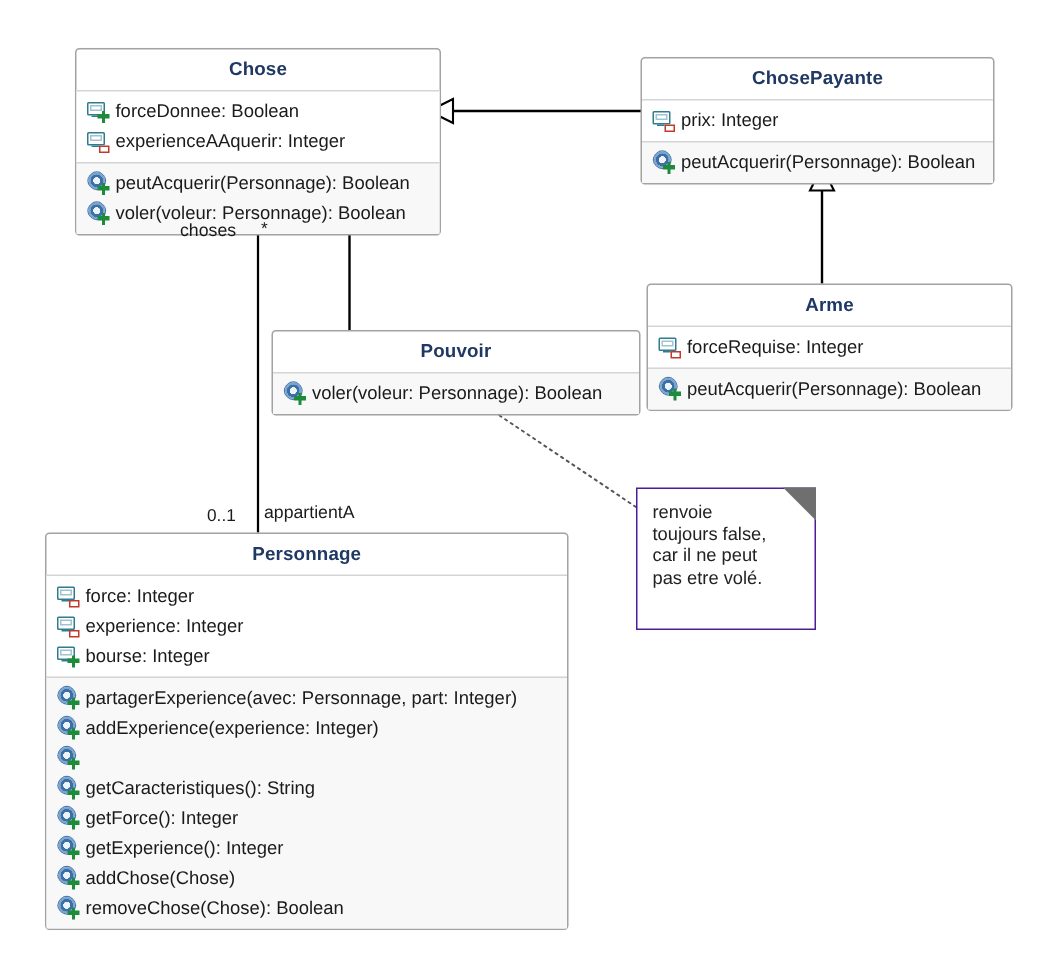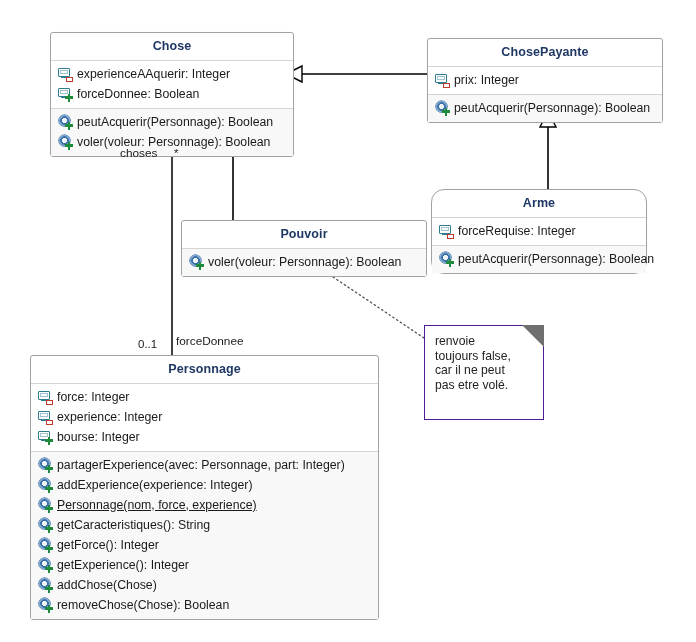--- a/index.html
+++ b/index.html
@@ -241,31 +241,31 @@
   </svg>
 
   <div class="uml-class" style="left:50px; top:32px; width:244px;">
     <div class="uml-title">Chose</div>
 
     <div class="compartment attrs">
       <div class="member">
         <span class="ic ic-attr">
           <span class="scr"></span>
             <span class="foot"></span>
+            <span class="badge pub"></span>
+        </span>
+        <span class="mlabel">forceDonnee: Boolean</span>
+      </div>
+      <div class="member">
+        <span class="ic ic-attr">
+          <span class="scr"></span>
+            <span class="foot"></span>
             <span class="badge priv"></span>
         </span>
         <span class="mlabel">experienceAAquerir: Integer</span>
-      </div>
-      <div class="member">
-        <span class="ic ic-attr">
-          <span class="scr"></span>
-            <span class="foot"></span>
-            <span class="badge pub"></span>
-        </span>
-        <span class="mlabel">forceDonnee: Boolean</span>
       </div>
     </div>
 
     <div class="compartment">
       <div class="member">
         <span class="ic ic-meth">
           <span class="gear"></span>
             <span class="plus"></span>
         </span>
         <span class="mlabel">peutAcquerir(Personnage): Boolean</span>
@@ -298,21 +298,21 @@
       <div class="member">
         <span class="ic ic-meth">
           <span class="gear"></span>
             <span class="plus"></span>
         </span>
         <span class="mlabel">peutAcquerir(Personnage): Boolean</span>
       </div>
     </div>
   </div>
 
-  <div class="uml-class" style="left:431px; top:189px; width:216px;border-radius:13px;">
+  <div class="uml-class" style="left:431px; top:189px; width:244px;">
     <div class="uml-title">Arme</div>
 
     <div class="compartment attrs">
       <div class="member">
         <span class="ic ic-attr">
           <span class="scr"></span>
             <span class="foot"></span>
             <span class="badge priv"></span>
         </span>
         <span class="mlabel">forceRequise: Integer</span>
@@ -387,21 +387,20 @@
           <span class="gear"></span>
             <span class="plus"></span>
         </span>
         <span class="mlabel">addExperience(experience: Integer)</span>
       </div>
       <div class="member static">
         <span class="ic ic-meth">
           <span class="gear"></span>
             <span class="plus"></span>
         </span>
-        <span class="mlabel">Personnage(nom, force, experience)</span>
       </div>
       <div class="member">
         <span class="ic ic-meth">
           <span class="gear"></span>
             <span class="plus"></span>
         </span>
         <span class="mlabel">getCaracteristiques(): String</span>
       </div>
       <div class="member">
         <span class="ic ic-meth">
@@ -441,15 +440,15 @@
 car il ne peut
 pas etre volé.</div>
   </div>
 
   <div class="edge-label" style="left:120px; top:146px;">choses</div>
 
   <div class="edge-label mult" style="left:174px; top:147px;">*</div>
 
   <div class="edge-label mult" style="left:138px; top:338px;">0..1</div>
 
-  <div class="edge-label" style="left:176px; top:334px;">forceDonnee</div>
+  <div class="edge-label" style="left:176px; top:334px;">appartientA</div>
 
 </div>
 
 </body></html>

